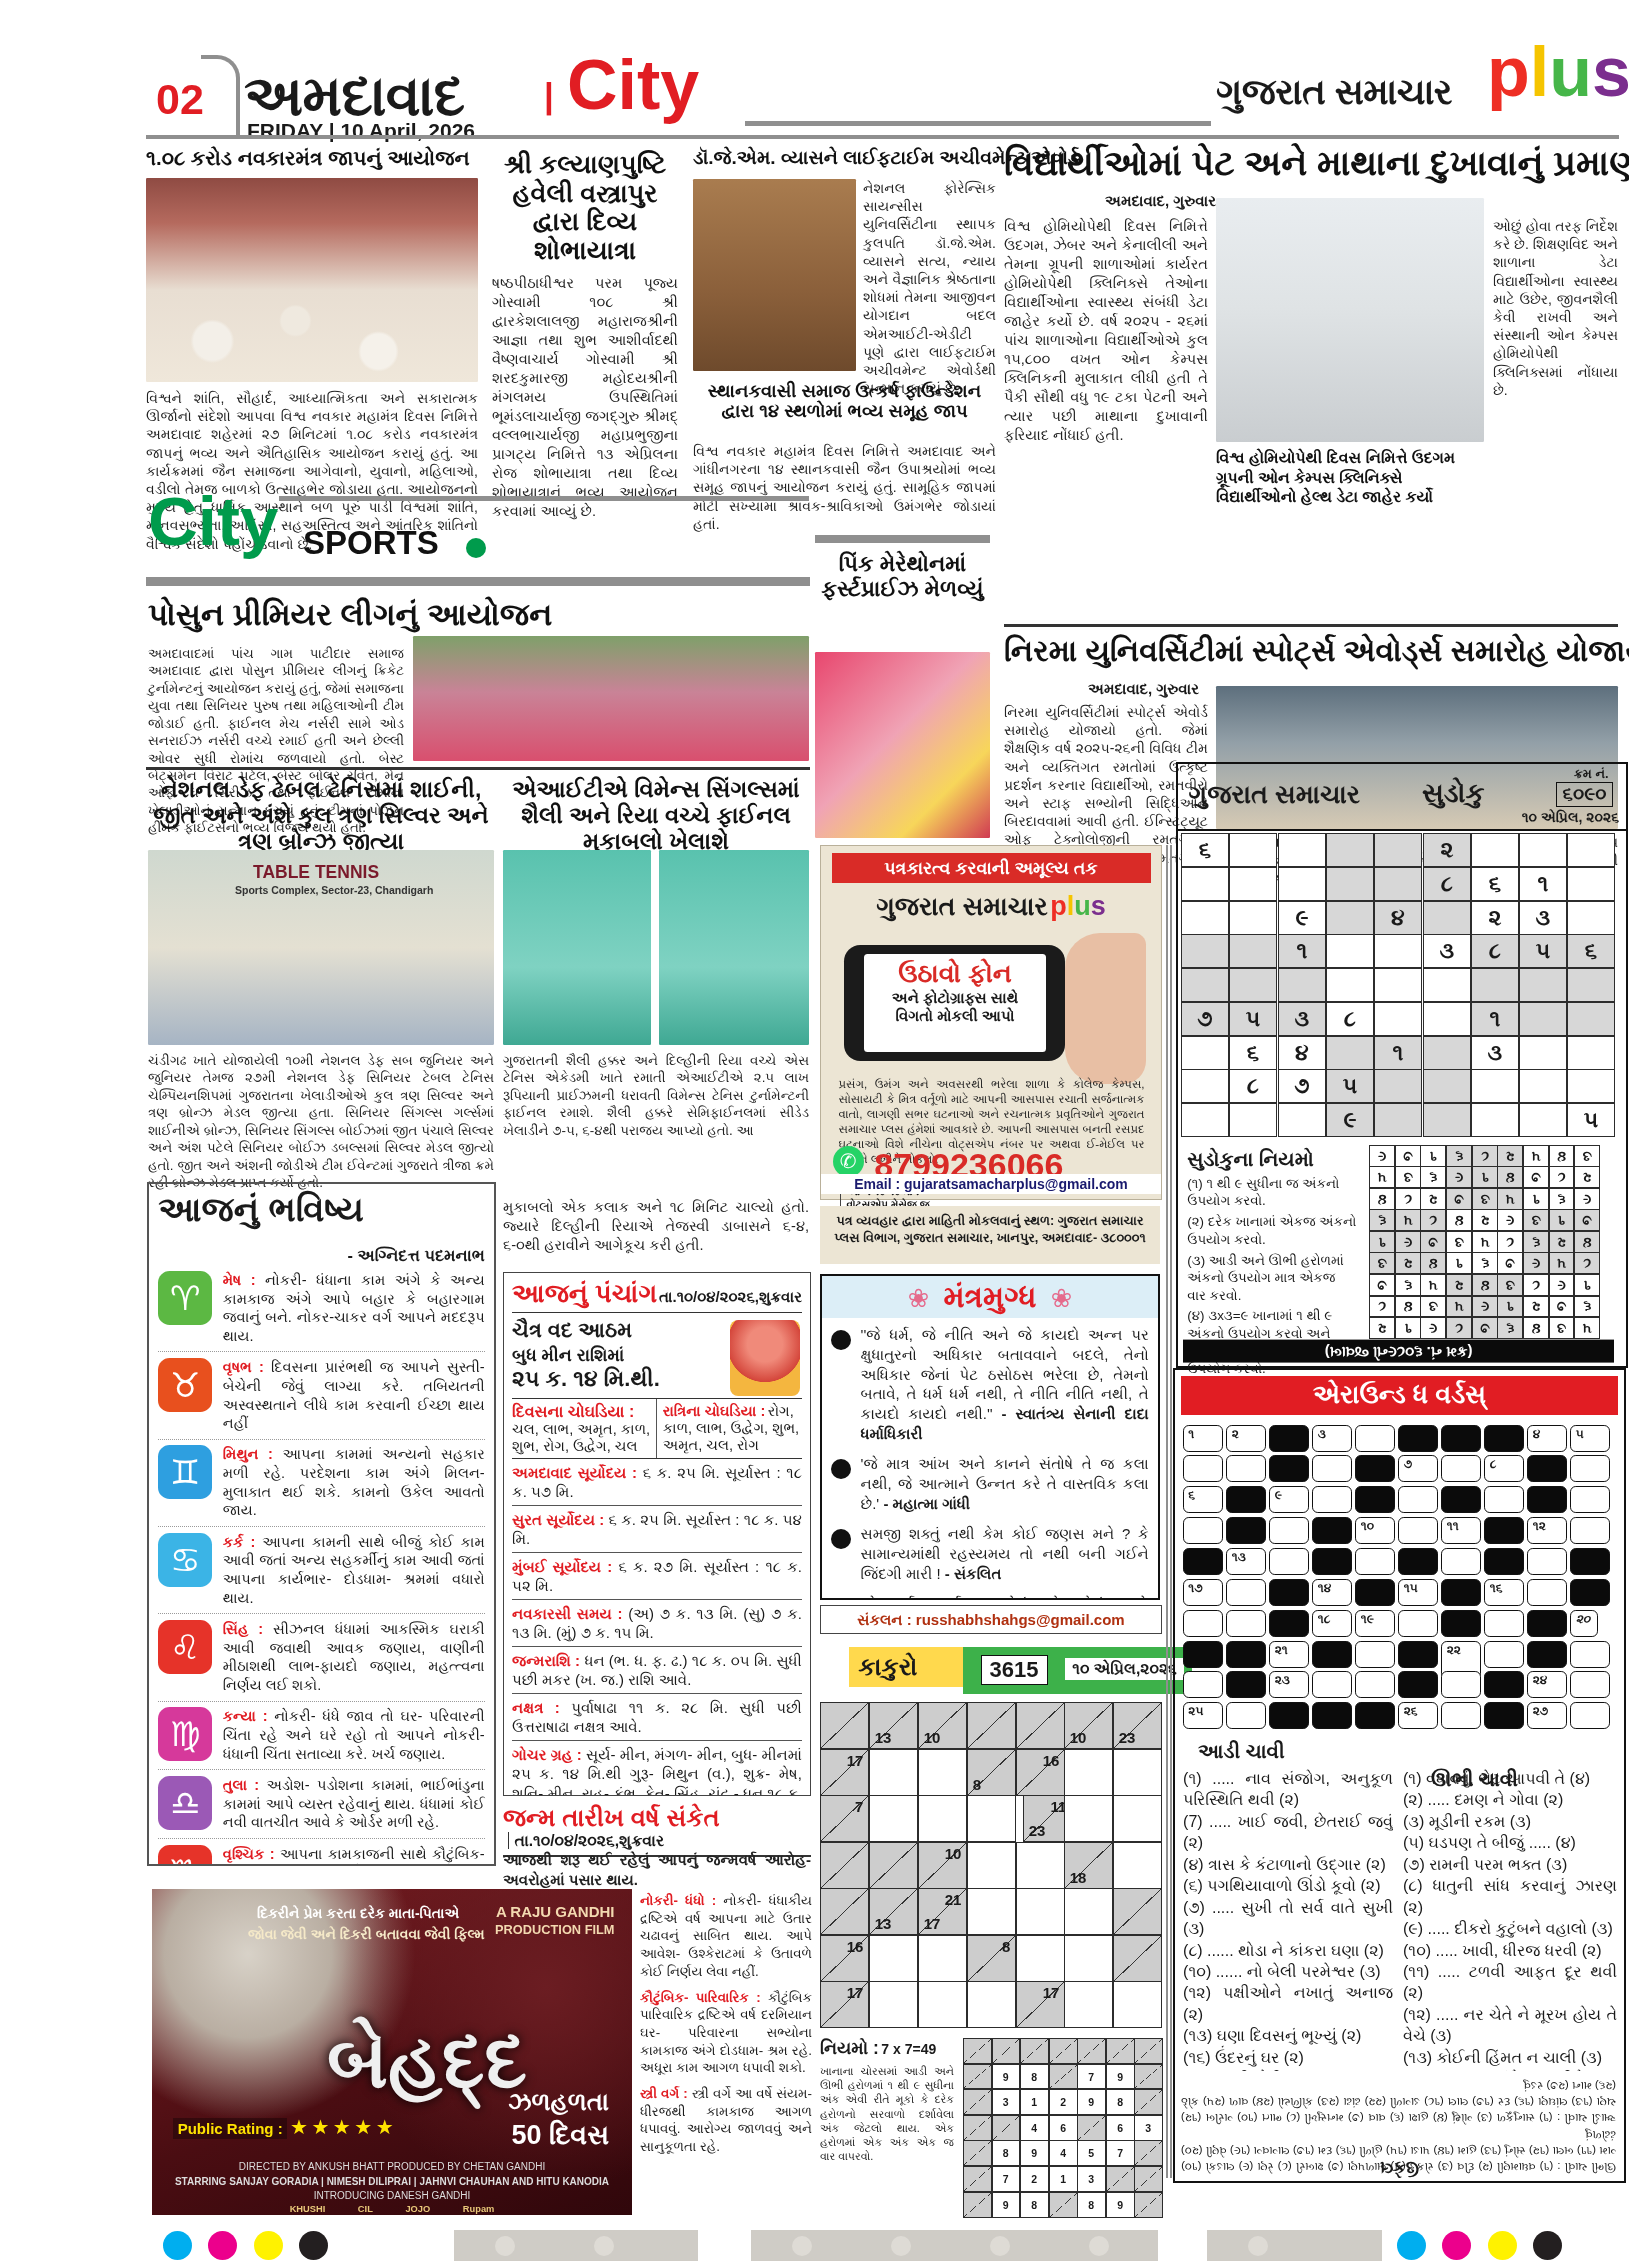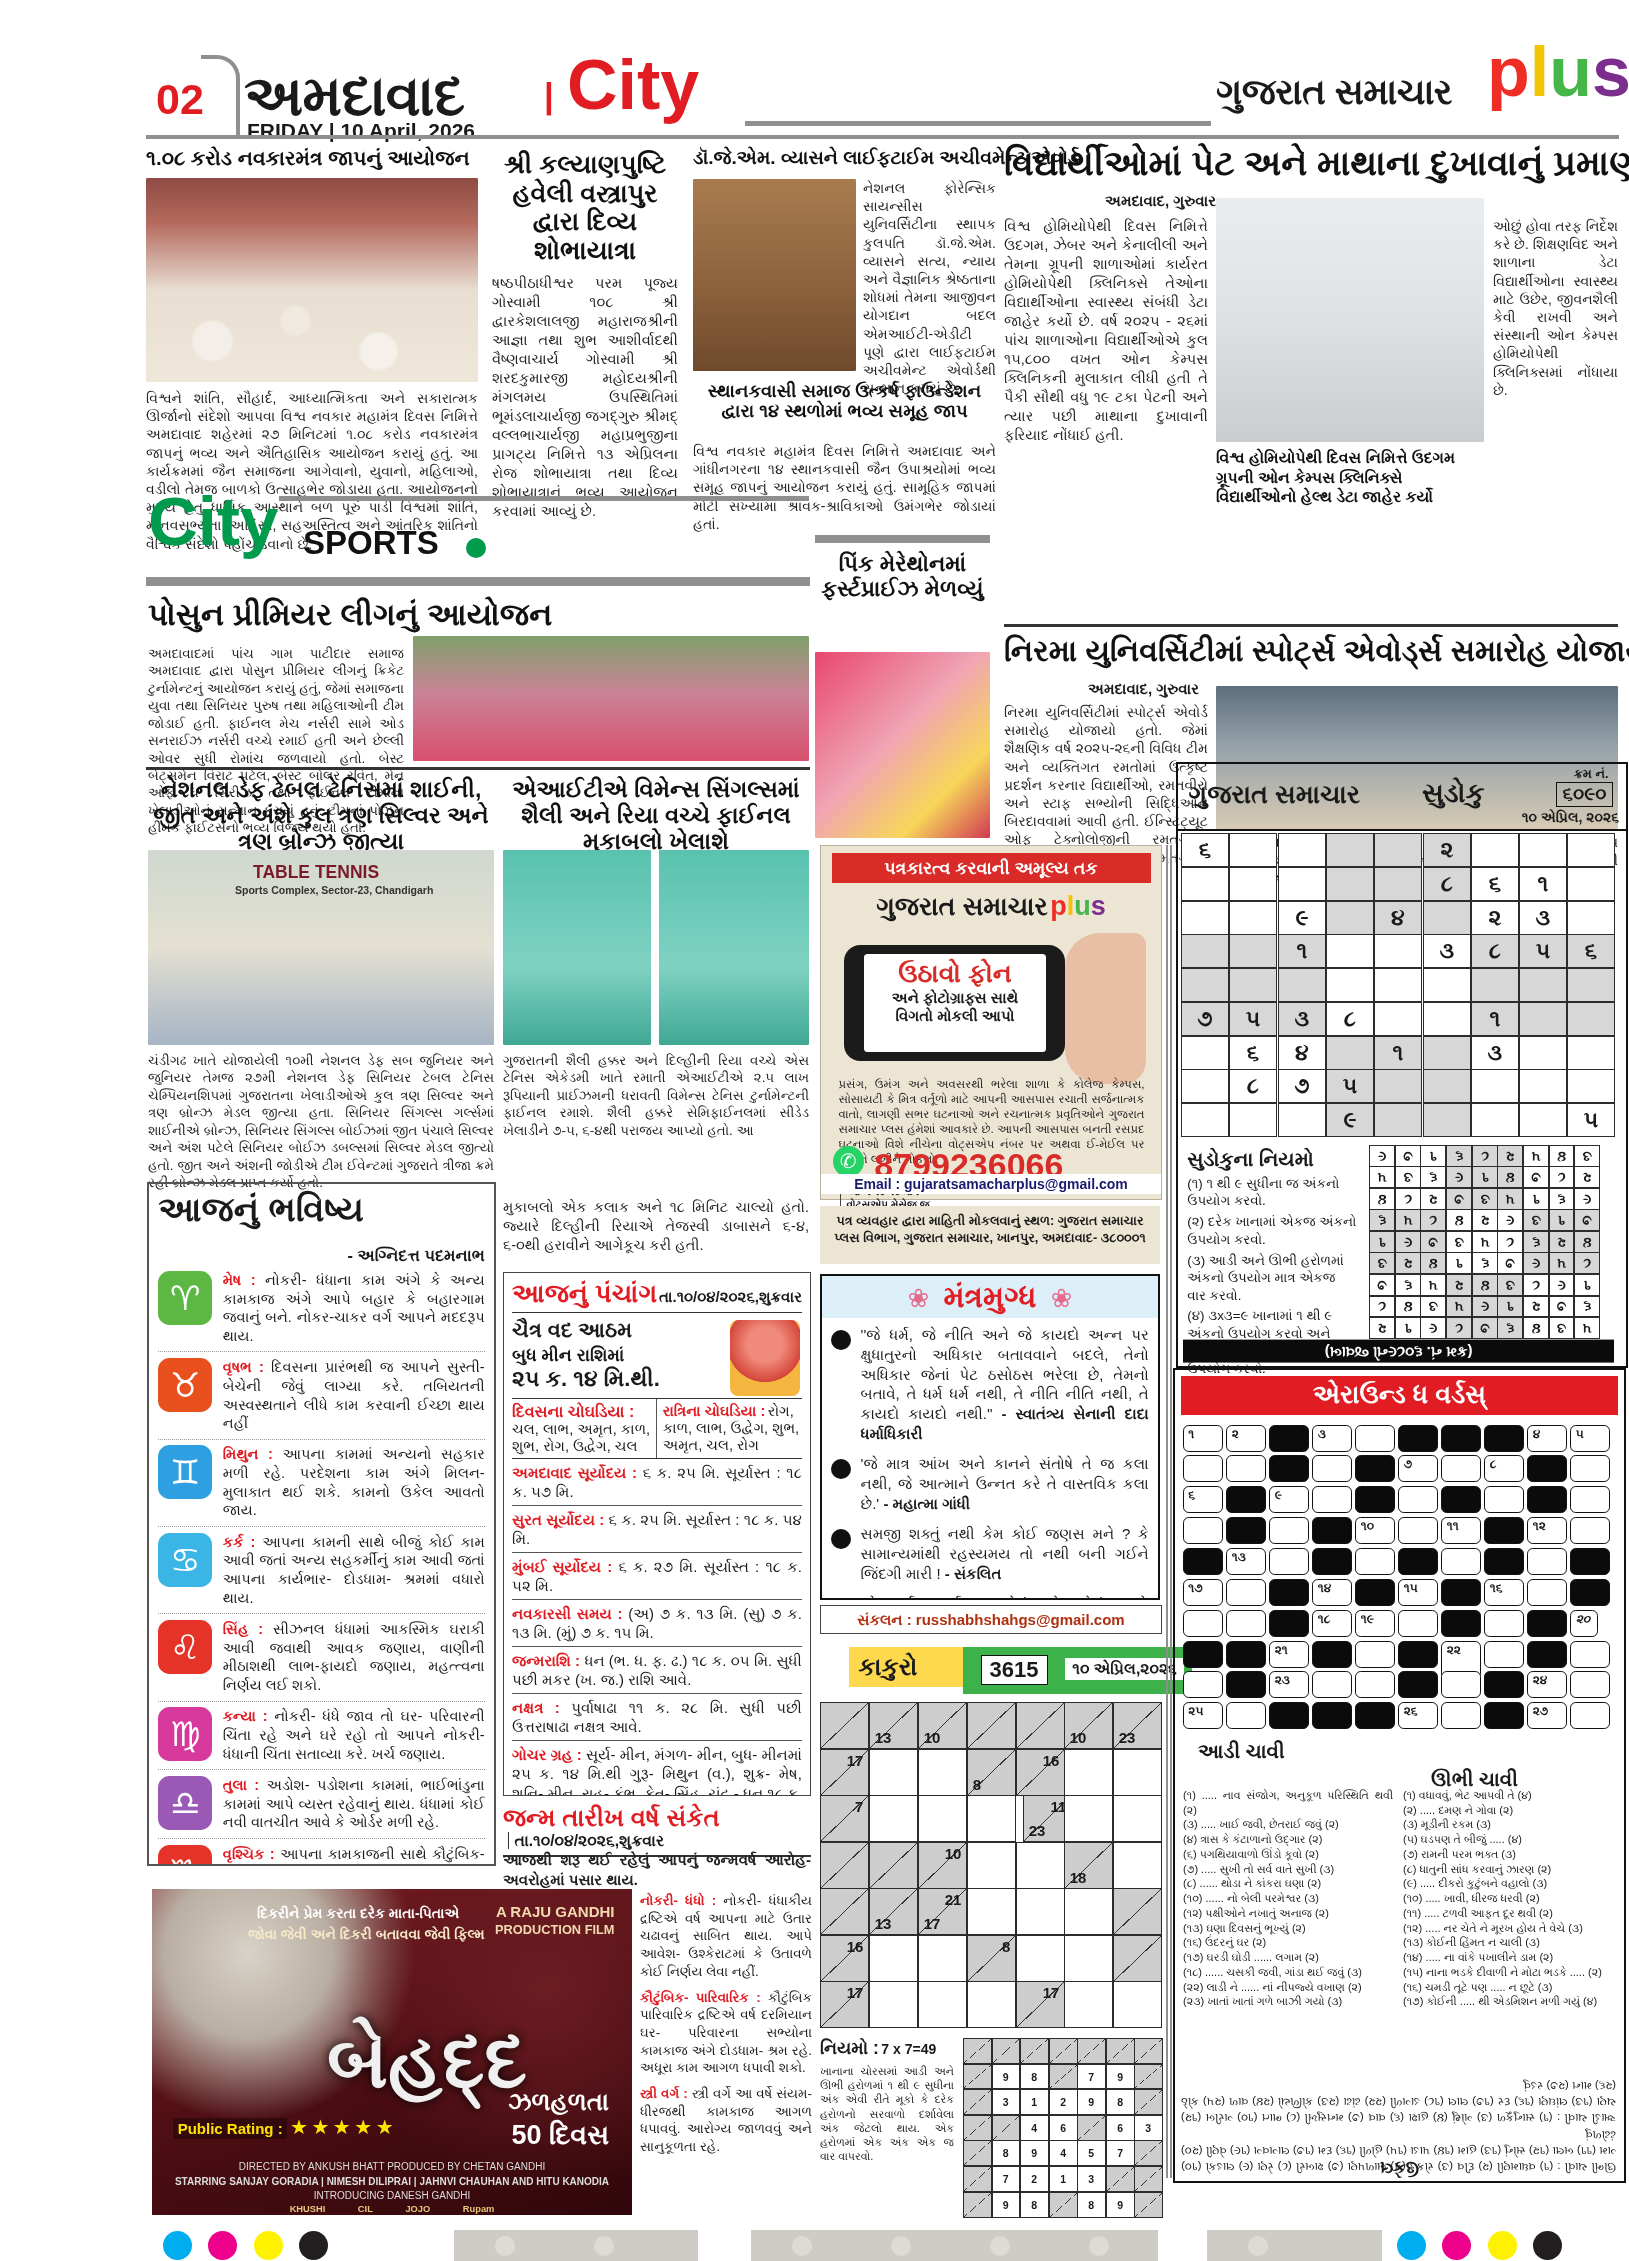--- a/index.html
+++ b/index.html
@@ -52,21 +52,21 @@
   .rule-txt{font-size:13.4px;line-height:1.3;}
   
   .kak-cell{box-sizing:border-box;border:1.2px solid #2c2c2c;position:relative;background:#fff;}
   .kak-grey{background:#cdcdcd;background-image:linear-gradient(to bottom right,transparent 49.3%,#333 49.3%,#333 50.7%,transparent 50.7%);}
   .kak-a{position:absolute;top:2.3px;right:4.7px;font-size:15px;font-weight:bold;}
   .kak-d{position:absolute;bottom:2.3px;left:4.7px;font-size:15px;font-weight:bold;}
   
   .xw-cell{box-sizing:border-box;border:1.5px solid #111;border-radius:5.8px;background:#fff;position:relative;}
   .xw-black{background:#0b0b0b;}
   .xw-num{position:absolute;top:1.2px;left:4.7px;font-size:12.2px;font-weight:bold;}
-  .clue{font-size:11px;line-height:1.34;text-align:justify;margin-top:20px;}
+  .clue{font-size:16px;line-height:1.34;text-align:justify;}
   .clue-h{font-weight:bold;font-size:20px;}
   
   .ad-band{background:#d92b27;color:#fff;font-weight:bold;text-align:center;}
   .beige{background:#ece5d4;}
   
   .poster{background:
       radial-gradient(circle at 82% 30%, #6b1d22 0%, transparent 45%),
       radial-gradient(circle at 20% 20%, #d8d2c8 0%, #b9aea2 18%, transparent 36%),
       linear-gradient(160deg,#7a1d22 0%,#4a0d12 55%,#30070b 100%);}
   .dot{border-radius:50%;display:inline-block;}
@@ -757,21 +757,21 @@
         <div class="xw-cell xw-black" style="position: absolute; left: 302px; top: 278px; width: 40px; height: 27px;"></div>
         <div class="xw-cell" style="position: absolute; left: 345px; top: 278px; width: 40px; height: 27px;">
           <span class="xw-num">૨૭</span>
         </div>
         <div class="xw-cell" style="position: absolute; left: 388px; top: 278px; width: 40px; height: 27px;"></div>
       </div>
     <div class="clue-h" style="position:absolute;left:23px;top:370px;">આડી ચાવી</div>
     <div class="clue-h" style="position:absolute;left:256px;top:370px;margin-top:28px;">ઊભી ચાવી</div>
     <div id="xw-across" class="clue" style="position:absolute;left:8.1px;top:398px;width:210px;height:303px;overflow:hidden;">
         <div>(૧) ..... નાવ સંજોગ, અનુકૂળ પરિસ્થિતિ થવી (૨)</div>
-        <div>(૩) ..... ખાઈ જવી, છેતરાઈ જવું (૨)</div>
+        <div>(7) ..... ખાઈ જવી, છેતરાઈ જવું (૨)</div>
         <div>(૪) ત્રાસ કે કંટાળાનો ઉદ્ગાર (૨)</div>
         <div>(૬) પગથિયાવાળો ઊંડો કૂવો (૨)</div>
         <div>(૭) ..... સુખી તો સર્વ વાતે સુખી (૩)</div>
         <div>(૮) ...... થોડા ને કાંકરા ઘણા (૨)</div>
         <div>(૧૦) ...... નો બેલી પરમેશ્વર (૩)</div>
         <div>(૧૨) પક્ષીઓને નખાતું અનાજ (૨)</div>
         <div>(૧૩) ઘણા દિવસનું ભૂખ્યું (૨)</div>
         <div>(૧૬) ઉંદરનું ઘર (૨)</div>
         <div>(૧૭) ઘરડી ઘોડી ...... લગામ (૨)</div>
         <div>(૧૮) ...... ચસકી જવી, ગાંડા થઈ જવું (૩)</div>

